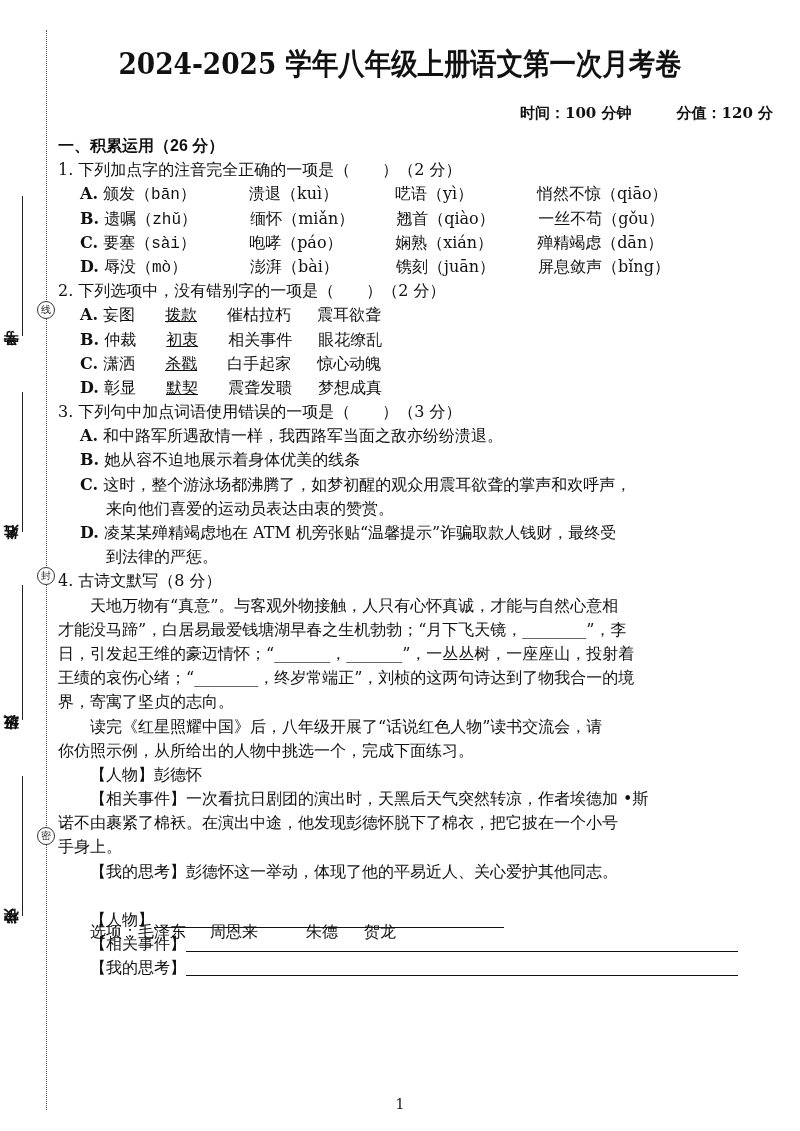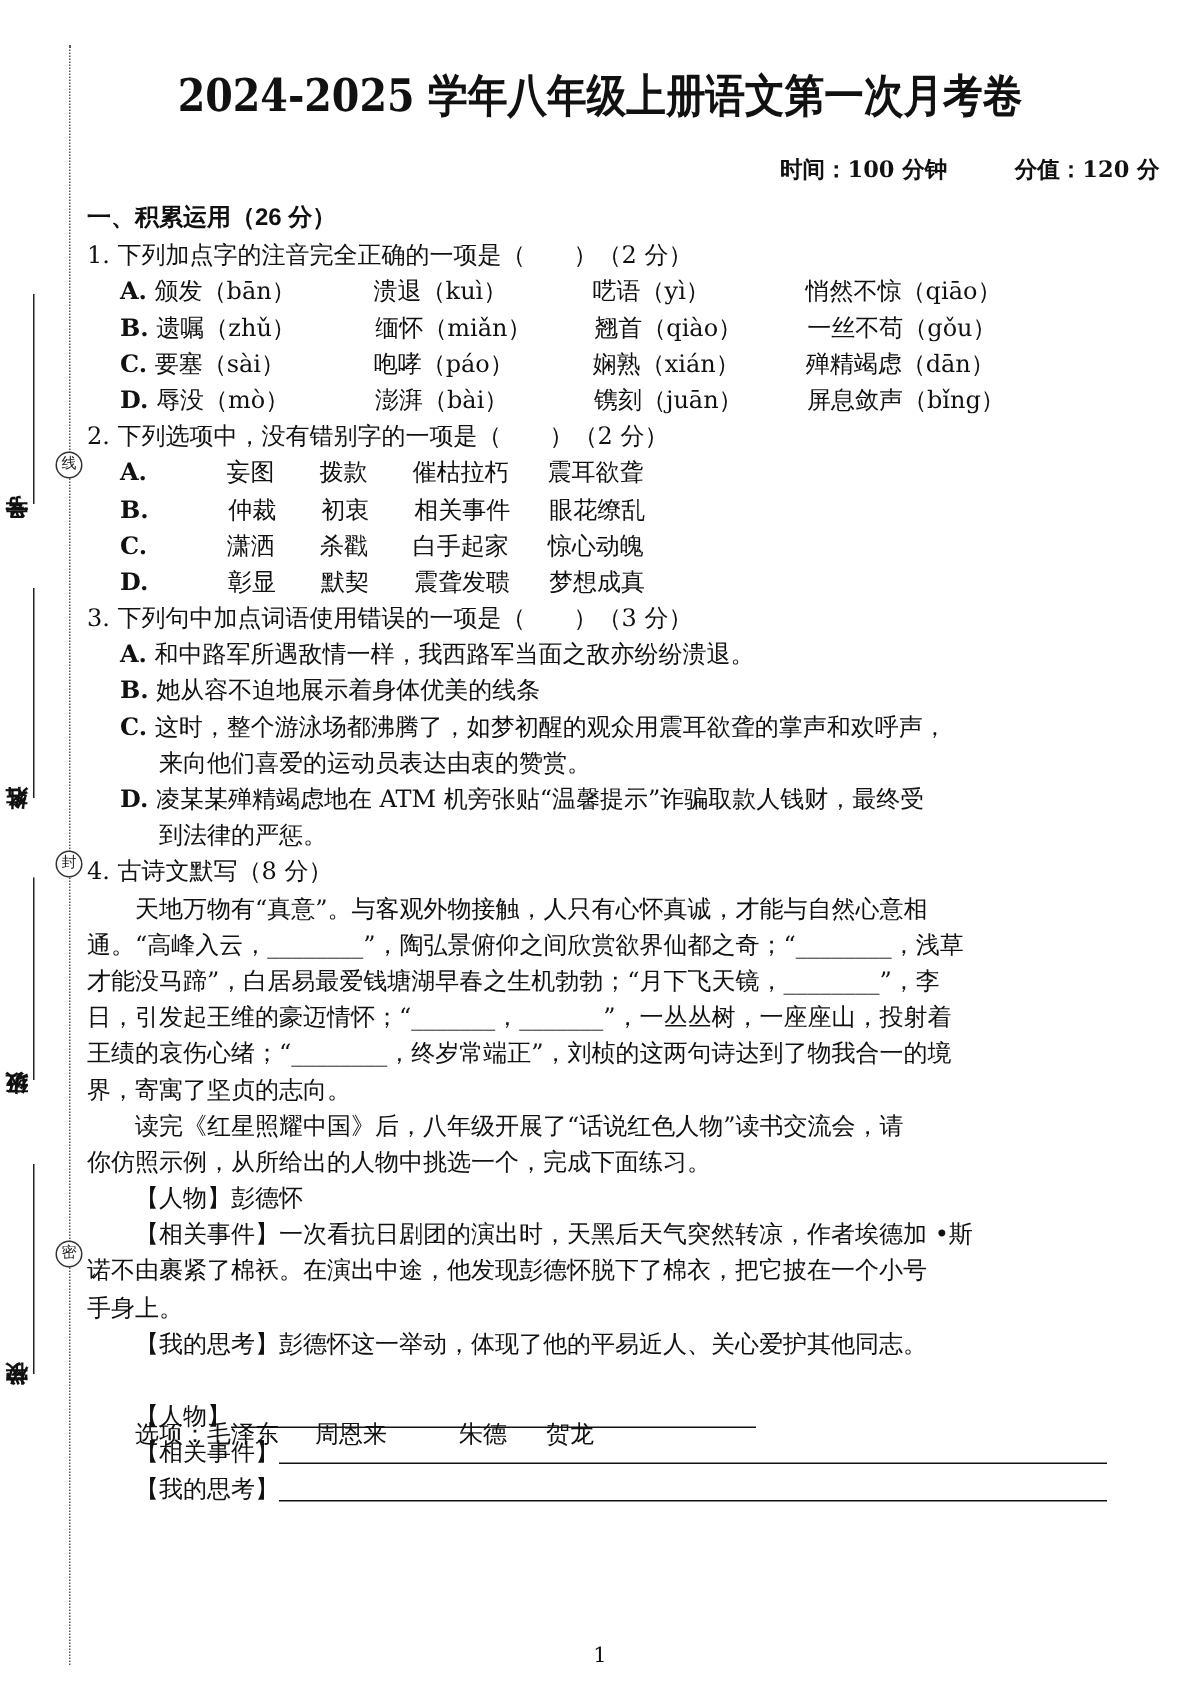--- a/index.html
+++ b/index.html
@@ -18,22 +18,22 @@
            letter-spacing: 0px; font-family: "DejaVu Serif", serif; transform: scaleX(0.88); }
   .meta { position: absolute; top: 104px; left: 476px; font-size: 15px; font-weight: bold; white-space: pre; padding-left: 44px; }
 
   .content { position: absolute; left: 58px; top: 134px; width: 715px; font-size: 16px; line-height: 24.2px; }
   .line { white-space: nowrap; height: 24.2px; }
   .sec { font-weight: bold; font-family: Liberation Sans, sans-serif; }
   .q { font-weight: normal; }
   .opt { padding-left: 22px; }
   .optl { font-weight: bold; }
   .cell { display: inline-block; }
-  .c1 { width: 146px; } .c2 { width: 146px; } .c3 { width: 142px; }
-  .w1 { width: 62px; margin-left: 48px; } .w2 { width: 62px; } .w3 { width: 90px; }
+  .c1 { width: 146px; font-family: Liberation Mono, monospace; } .c2 { width: 146px; } .c3 { width: 142px; }
+  .w1 { width: 62px; } .w2 { width: 62px; text-decoration: underline; } .w3 { width: 90px; }
   .indent { padding-left: 32px; }
   .hang { padding-left: 48px; }
   .opts-row span { display: inline-block; margin-top: 36px; }
   .fill-line { display: inline-block; border-bottom: 1px solid #111; height: 18px; vertical-align: -3px; }
   .page-num { position: absolute; top: 1096px; left: 0; width: 800px; text-align: center; font-size: 14px; }
 </style>
 </head>
 <body>
 
 <div class="bind-line"></div>
@@ -107,21 +107,20 @@
   </div>
   <div class="line hang">来向他们喜爱的运动员表达由衷的赞赏。</div>
   <div class="line opt">
     <span class="optl">D.</span>
     <span>凌某某殚精竭虑地在 ATM 机旁张贴“温馨提示”诈骗取款人钱财，最终受</span>
   </div>
   <div class="line hang">到法律的严惩。</div>
 
   <div class="line q">4. 古诗文默写（8 分）</div>
   <div class="line">　　天地万物有“真意”。与客观外物接触，人只有心怀真诚，才能与自然心意相</div>
-  <div class="line">通。“高峰入云，________”，陶弘景俯仰之间欣赏欲界仙都之奇；“________，浅草</div>
   <div class="line">才能没马蹄”，白居易最爱钱塘湖早春之生机勃勃；“月下飞天镜，________”，李</div>
   <div class="line">日，引发起王维的豪迈情怀；“_______，_______”，一丛丛树，一座座山，投射着</div>
   <div class="line">王绩的哀伤心绪；“________，终岁常端正”，刘桢的这两句诗达到了物我合一的境</div>
   <div class="line">界，寄寓了坚贞的志向。</div>
 
   <div class="line">　　读完《红星照耀中国》后，八年级开展了“话说红色人物”读书交流会，请</div>
   <div class="line">你仿照示例，从所给出的人物中挑选一个，完成下面练习。</div>
   <div class="line">　　【人物】彭德怀</div>
   <div class="line">　　【相关事件】一次看抗日剧团的演出时，天黑后天气突然转凉，作者埃德加 •斯</div>
   <div class="line">诺不由裹紧了棉袄。在演出中途，他发现彭德怀脱下了棉衣，把它披在一个小号</div>

